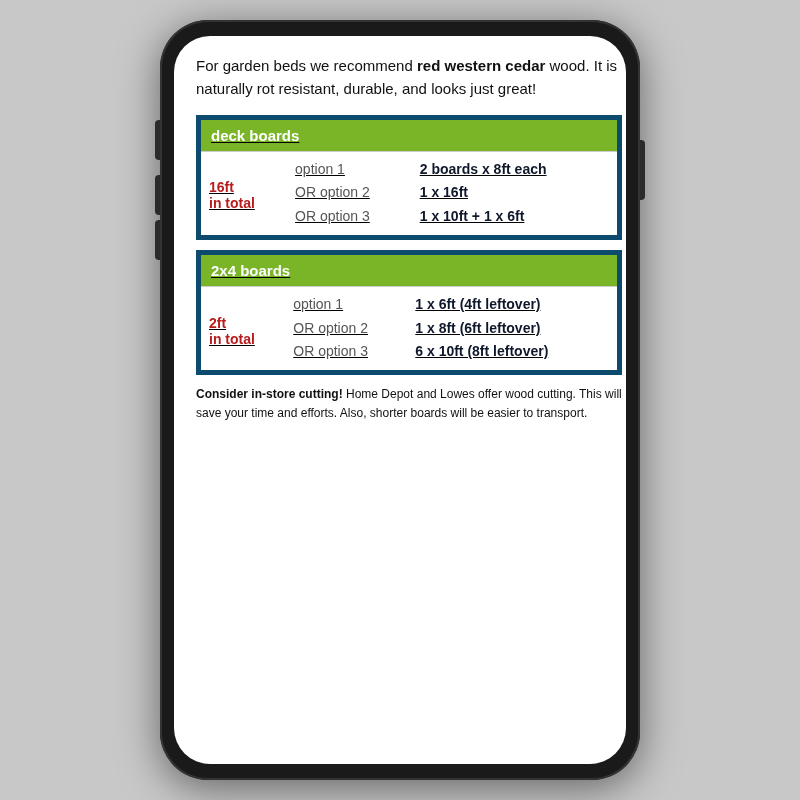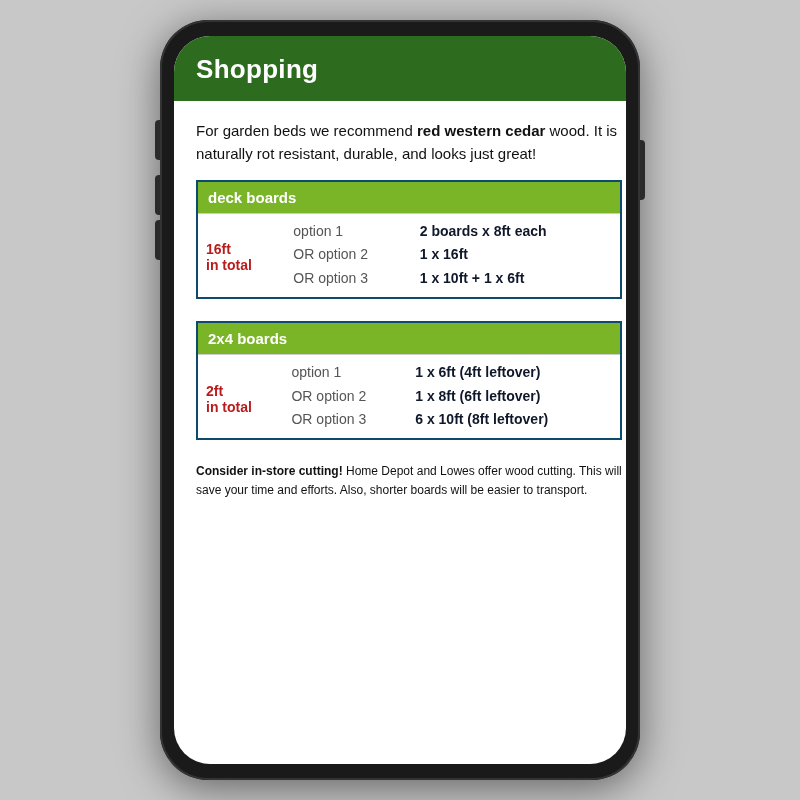--- a/index.html
+++ b/index.html
@@ -85,23 +85,24 @@
       line-height: 1.55;
       color: #111;
       margin-bottom: 14px;
     }
 
     .intro-text .bold {
       font-weight: 700;
     }
 
     .table-wrapper {
-      border: 2px solid #0c4a6e;
-      margin-bottom: 22px;
+      border: 5px solid #0c4a6e;
+      margin-bottom: 10px;
       border-collapse: collapse;
+      text-decoration: underline;
     }
 
     table {
       width: 100%;
       border-collapse: collapse;
     }
 
     .section-header-row td {
       background: #7ab528;
       color: #fff;
@@ -154,23 +155,20 @@
       font-weight: 700;
     }
   </style>
 </head>
 <body>
 
 <div class="phone-frame">
   <div class="phone-screen">
     <div class="screen-content">
 
-      <div class="header-bar">
-        <div class="header-title">Shopping</div>
-      </div>
 
       <div class="content-area">
 
         <p class="intro-text">
           <span>For garden beds we recommend </span><span class="bold">red western cedar</span><span> wood. It is naturally rot resistant, durable, and looks just great!</span>
         </p>
 
 
         <div class="table-wrapper">
           <table>

